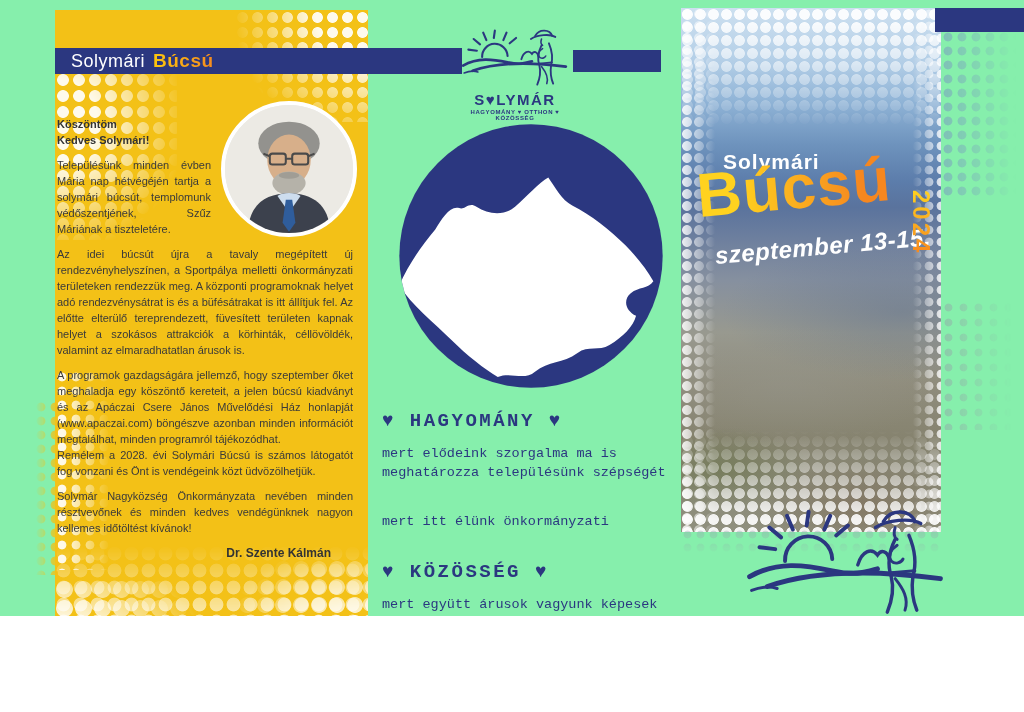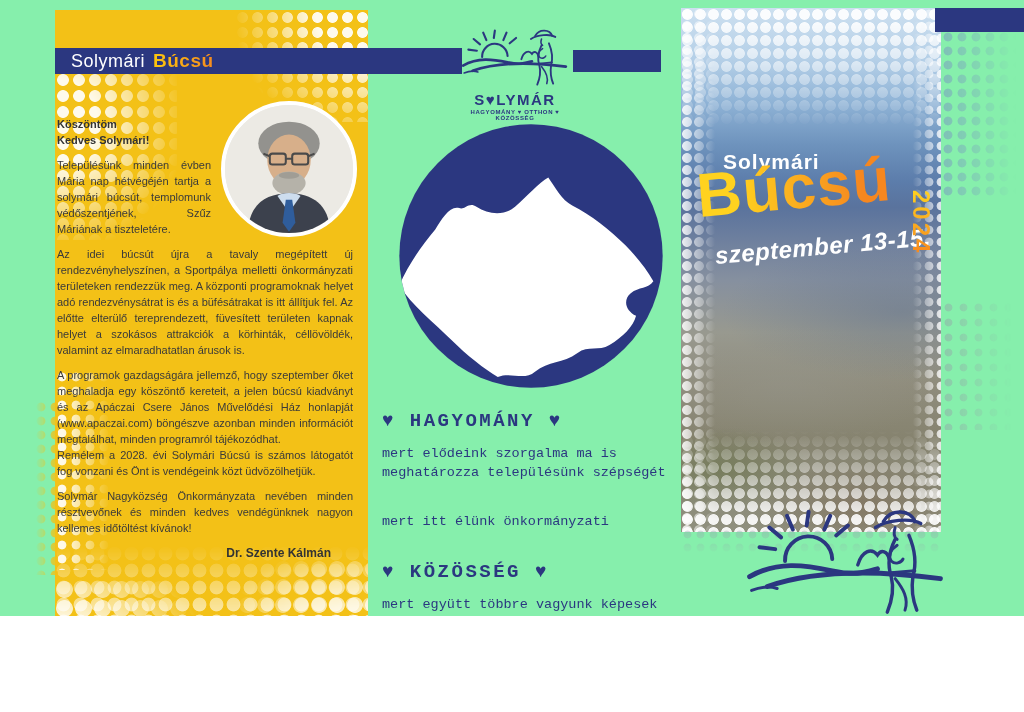--- a/index.html
+++ b/index.html
@@ -187,21 +187,21 @@
   <div class="values">
     <div>
       <h3>♥ HAGYOMÁNY ♥</h3>
       <p>mert elődeink szorgalma ma is meghatározza településünk szépségét</p>
     </div>
     <div>
       <p>mert itt élünk önkormányzati</p>
     </div>
     <div>
       <h3>♥ KÖZÖSSÉG ♥</h3>
-      <p>mert együtt többre vagyunk képesek</p>
+      <p>mert együtt árusok vagyunk képesek</p>
     </div>
   </div>
 
   <div class="bottom-bar"></div>
 
   <div class="photo-panel">
     <div class="dots" style="left:0;top:0;width:100%;height:130px;--dc:rgba(255,255,255,.9);--r:5px;--s:13px;--m:linear-gradient(to bottom, black 8%, transparent 92%);"></div>
     <div class="dots" style="left:0;top:0;width:36px;height:100%;--dc:rgba(255,255,255,.85);--r:4.5px;--s:12px;--m:linear-gradient(to right, black 5%, transparent 95%);"></div>
     <div class="dots" style="left:0;bottom:0;width:100%;height:110px;--dc:rgba(255,255,255,.9);--r:5px;--s:13px;--m:linear-gradient(to top, black 12%, transparent 92%);"></div>
     <div class="dots" style="right:0;top:0;width:30px;height:100%;--dc:rgba(255,255,255,.8);--r:4px;--s:12px;--m:linear-gradient(to left, black 5%, transparent 95%);"></div>

